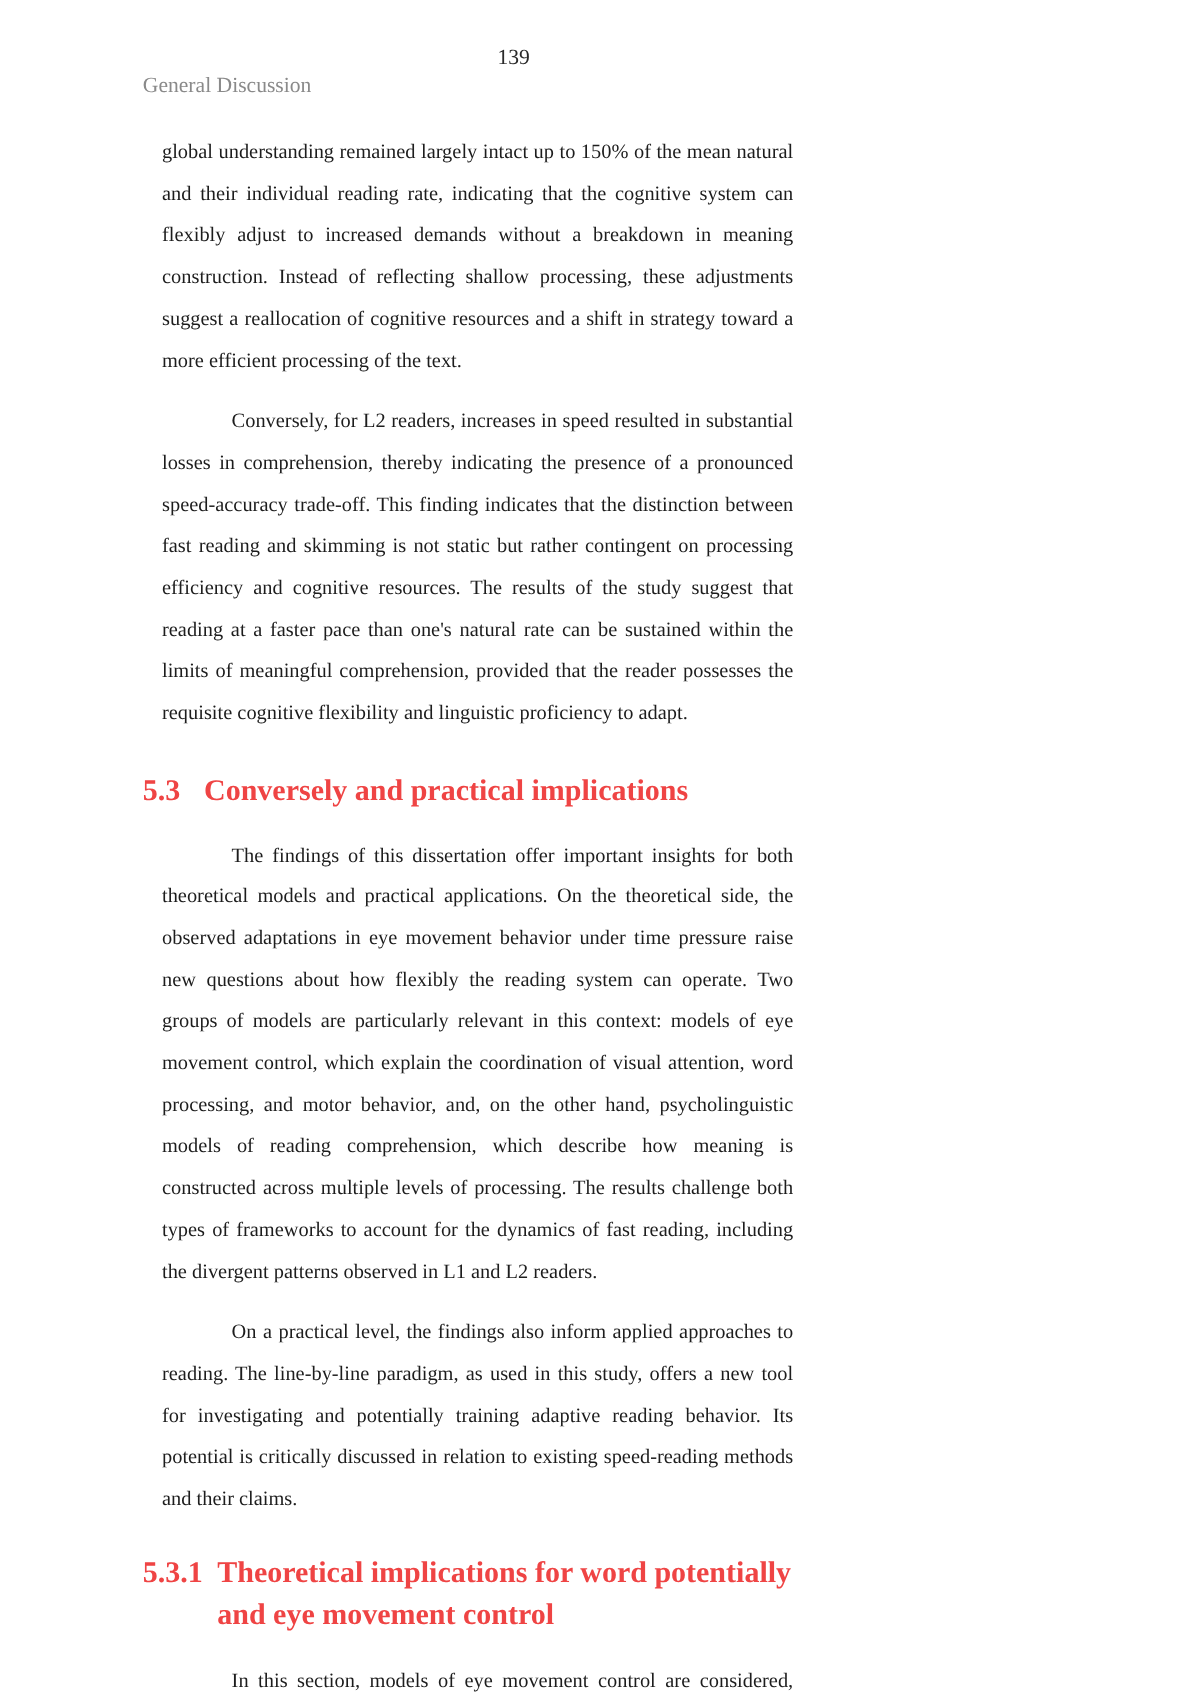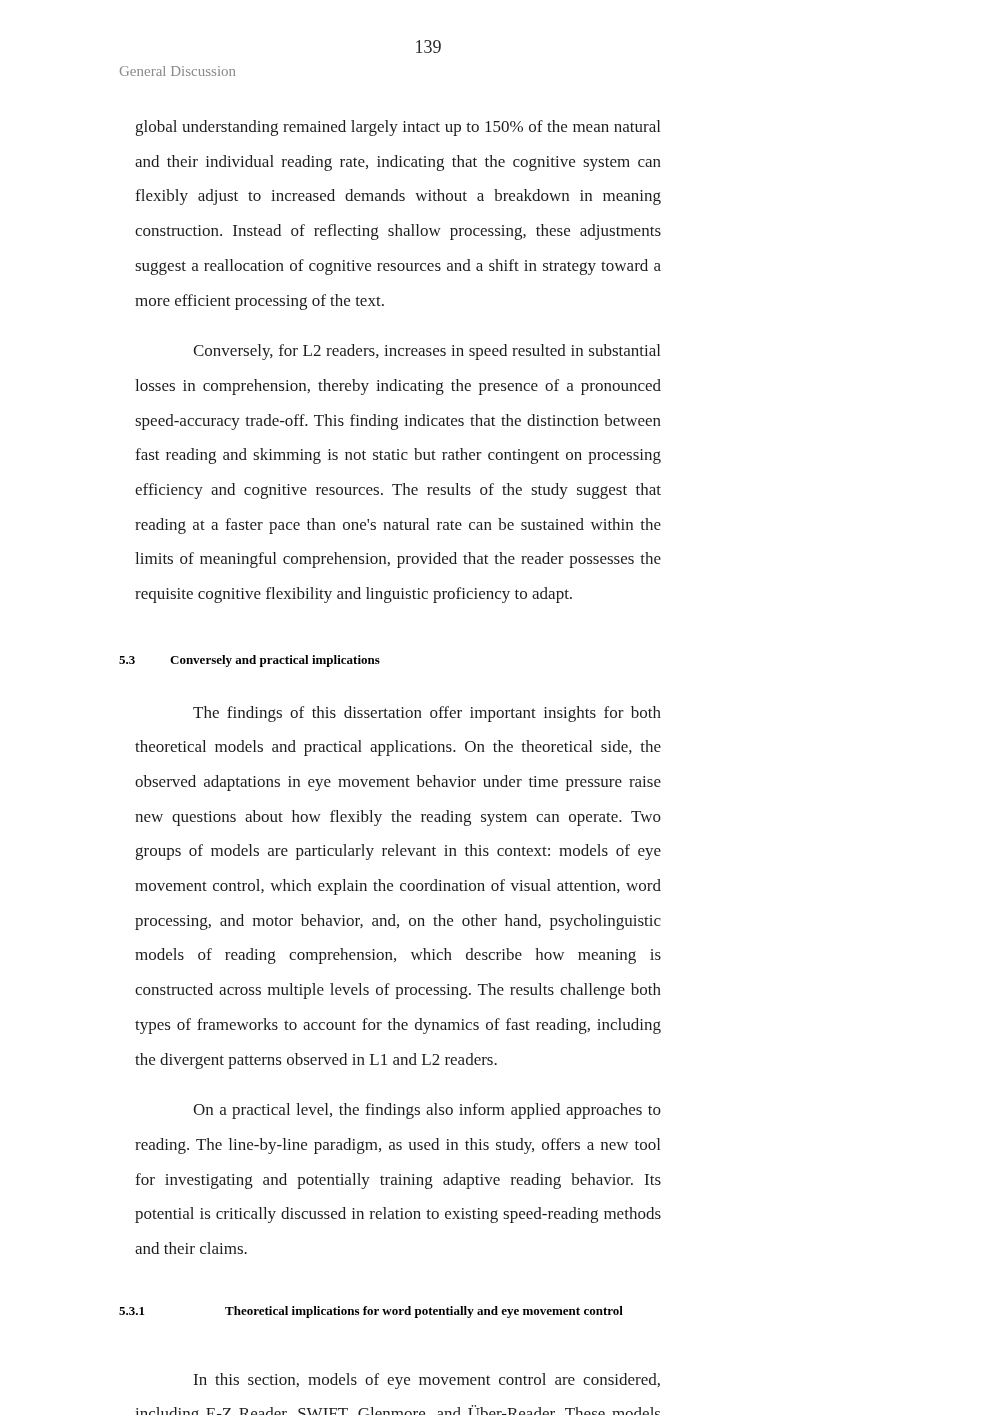--- a/index.html
+++ b/index.html
@@ -20,51 +20,51 @@
   .page-number {
     padding-top: 36px;
     text-align: center;
     font-size: 18px;
     line-height: 22px;
     transform: translateX(30px);
     color: #2a2a2a;
   }
   .running-head {
     margin: 2px 119px 0 119px;
-    font-size: 15px;
+    font-size: 18px;
     line-height: 22px;
     color: #8a8a8a;
   }
   .content {
     margin: 28px 119px 0 119px;
     font-size: 17px;
     line-height: 34.7px;
     text-align: justify;
   }
   .content p {
     margin: 16px;
   }
   .content p.indented {
     text-indent: 58px;
   }
   .heading {
     display: flex;
     align-items: baseline;
     font-weight: bold;
-    font-size: 13px;
+    font-size: 25px;
     line-height: 34.7px;
-    color: #000000;
+    color: #ef4444;
     text-align: left;
   }
   .heading .h-num {
     flex: 0 0 auto;
   }
   .heading.level-2 { margin: 31px 0 18px 0; }
   .heading.level-2 .h-num { min-width: 51px; }
-  .heading.level-3 { margin: 27px 0 34px 0; gap: 44px; }
+  .heading.level-3 { margin: 27px 0 21px 0; }
   .heading.level-3 .h-num { min-width: 62px; }
 </style>
 </head>
 <body>
 
 <div class="page">
 
   <div class="page-number">139</div>
 
   <div class="running-head">General Discussion</div>

